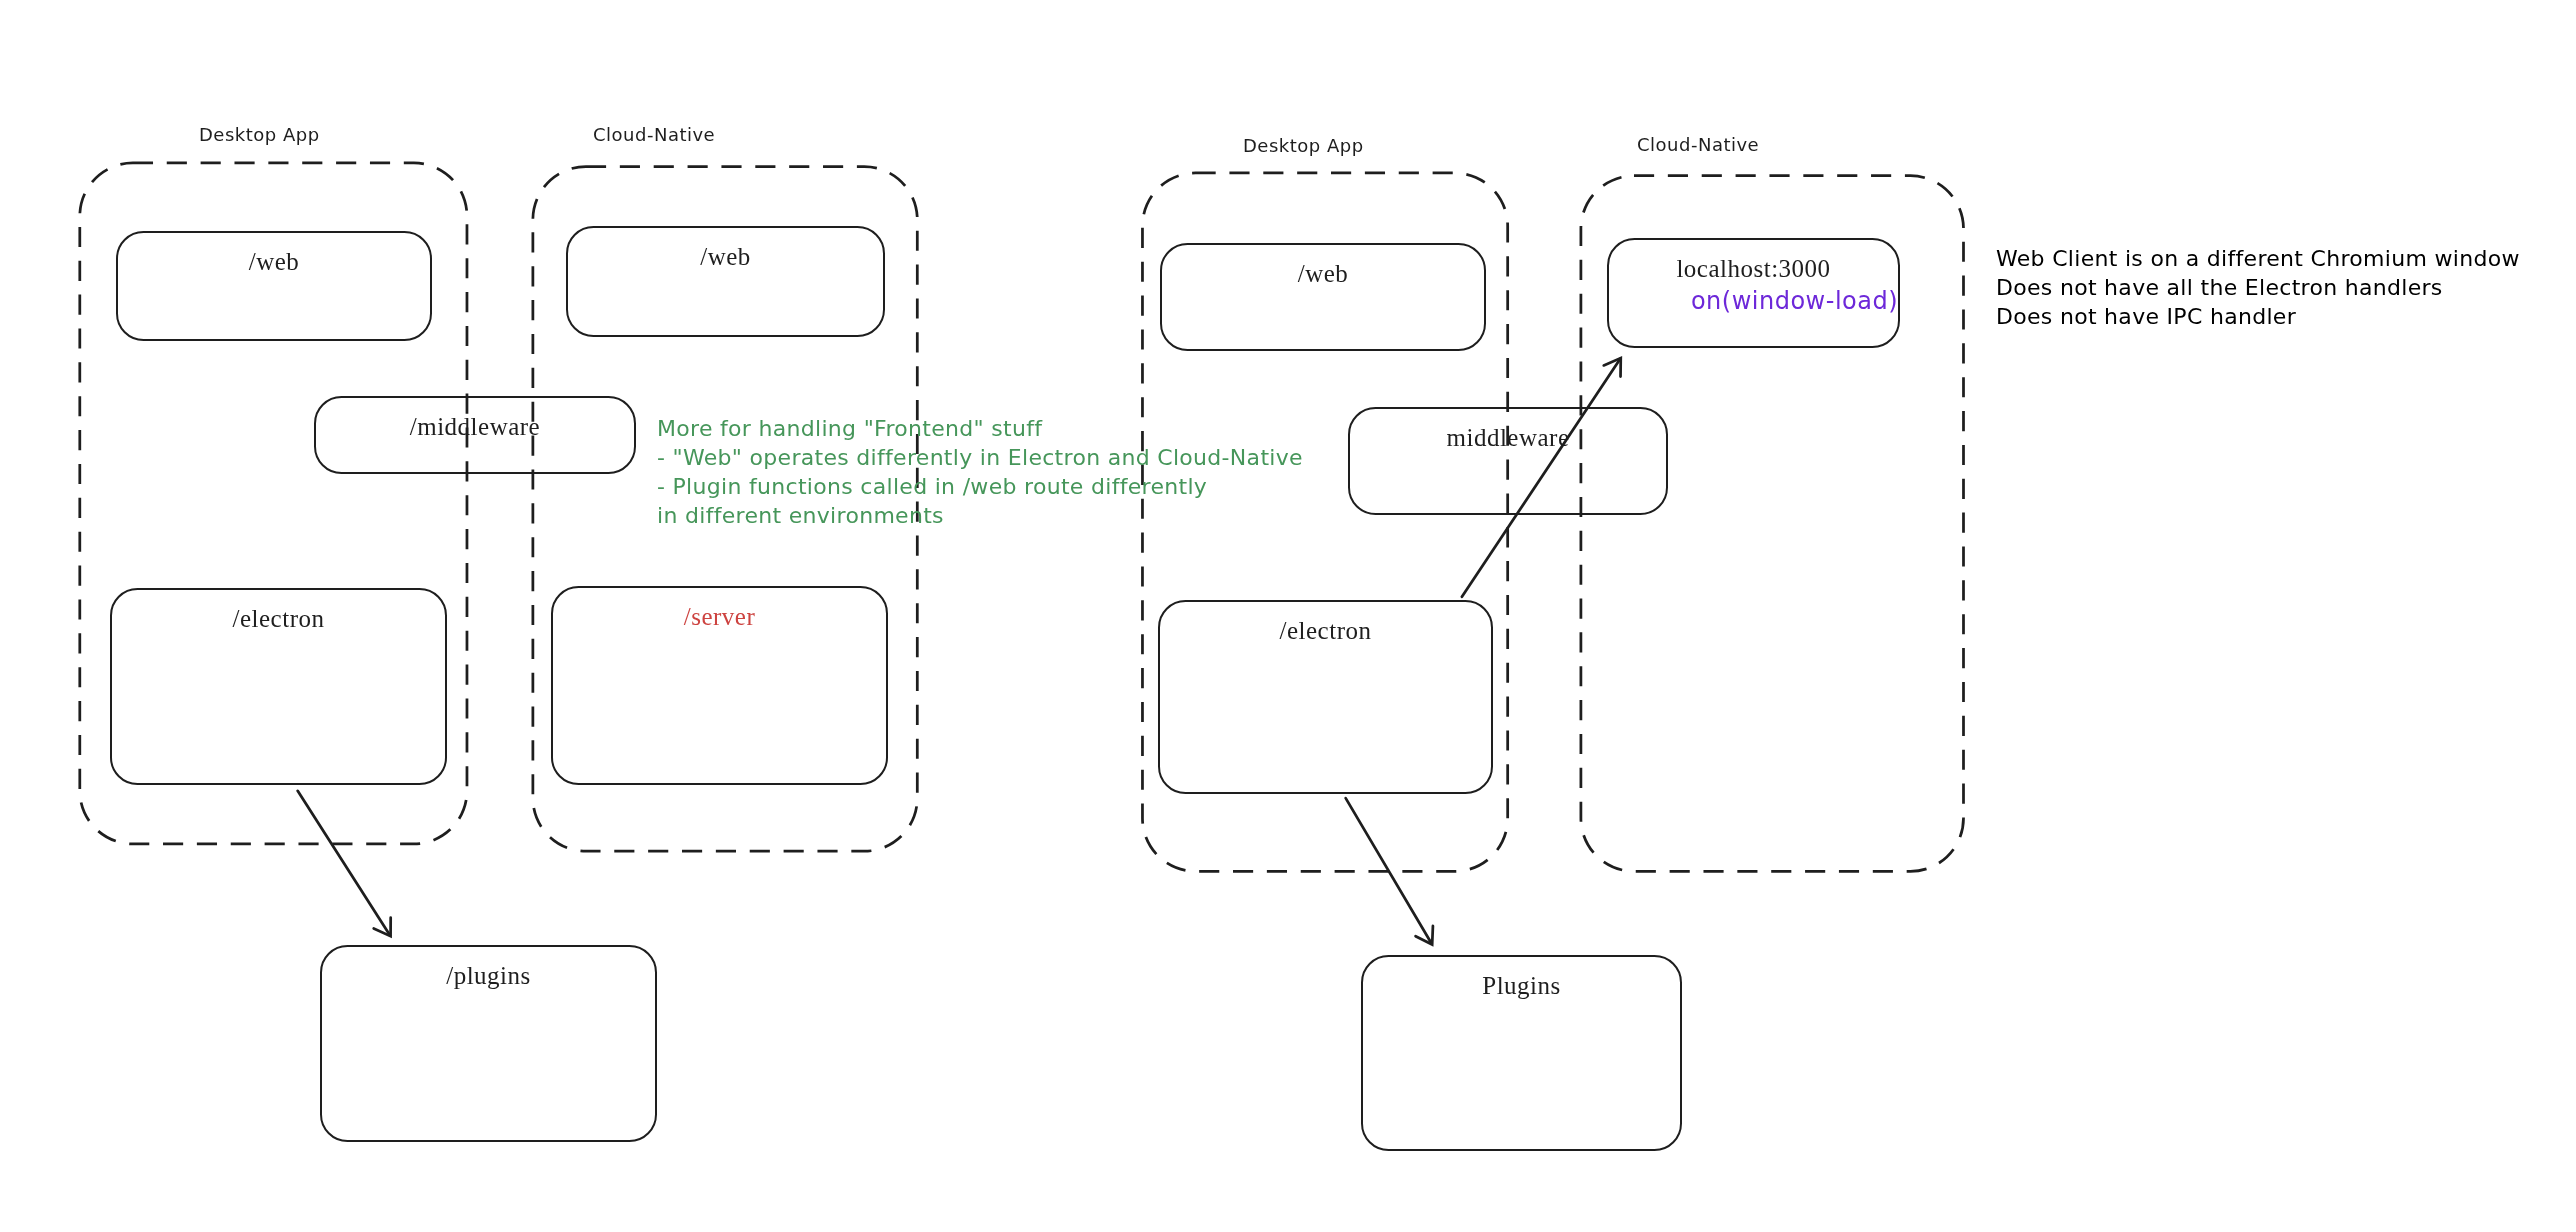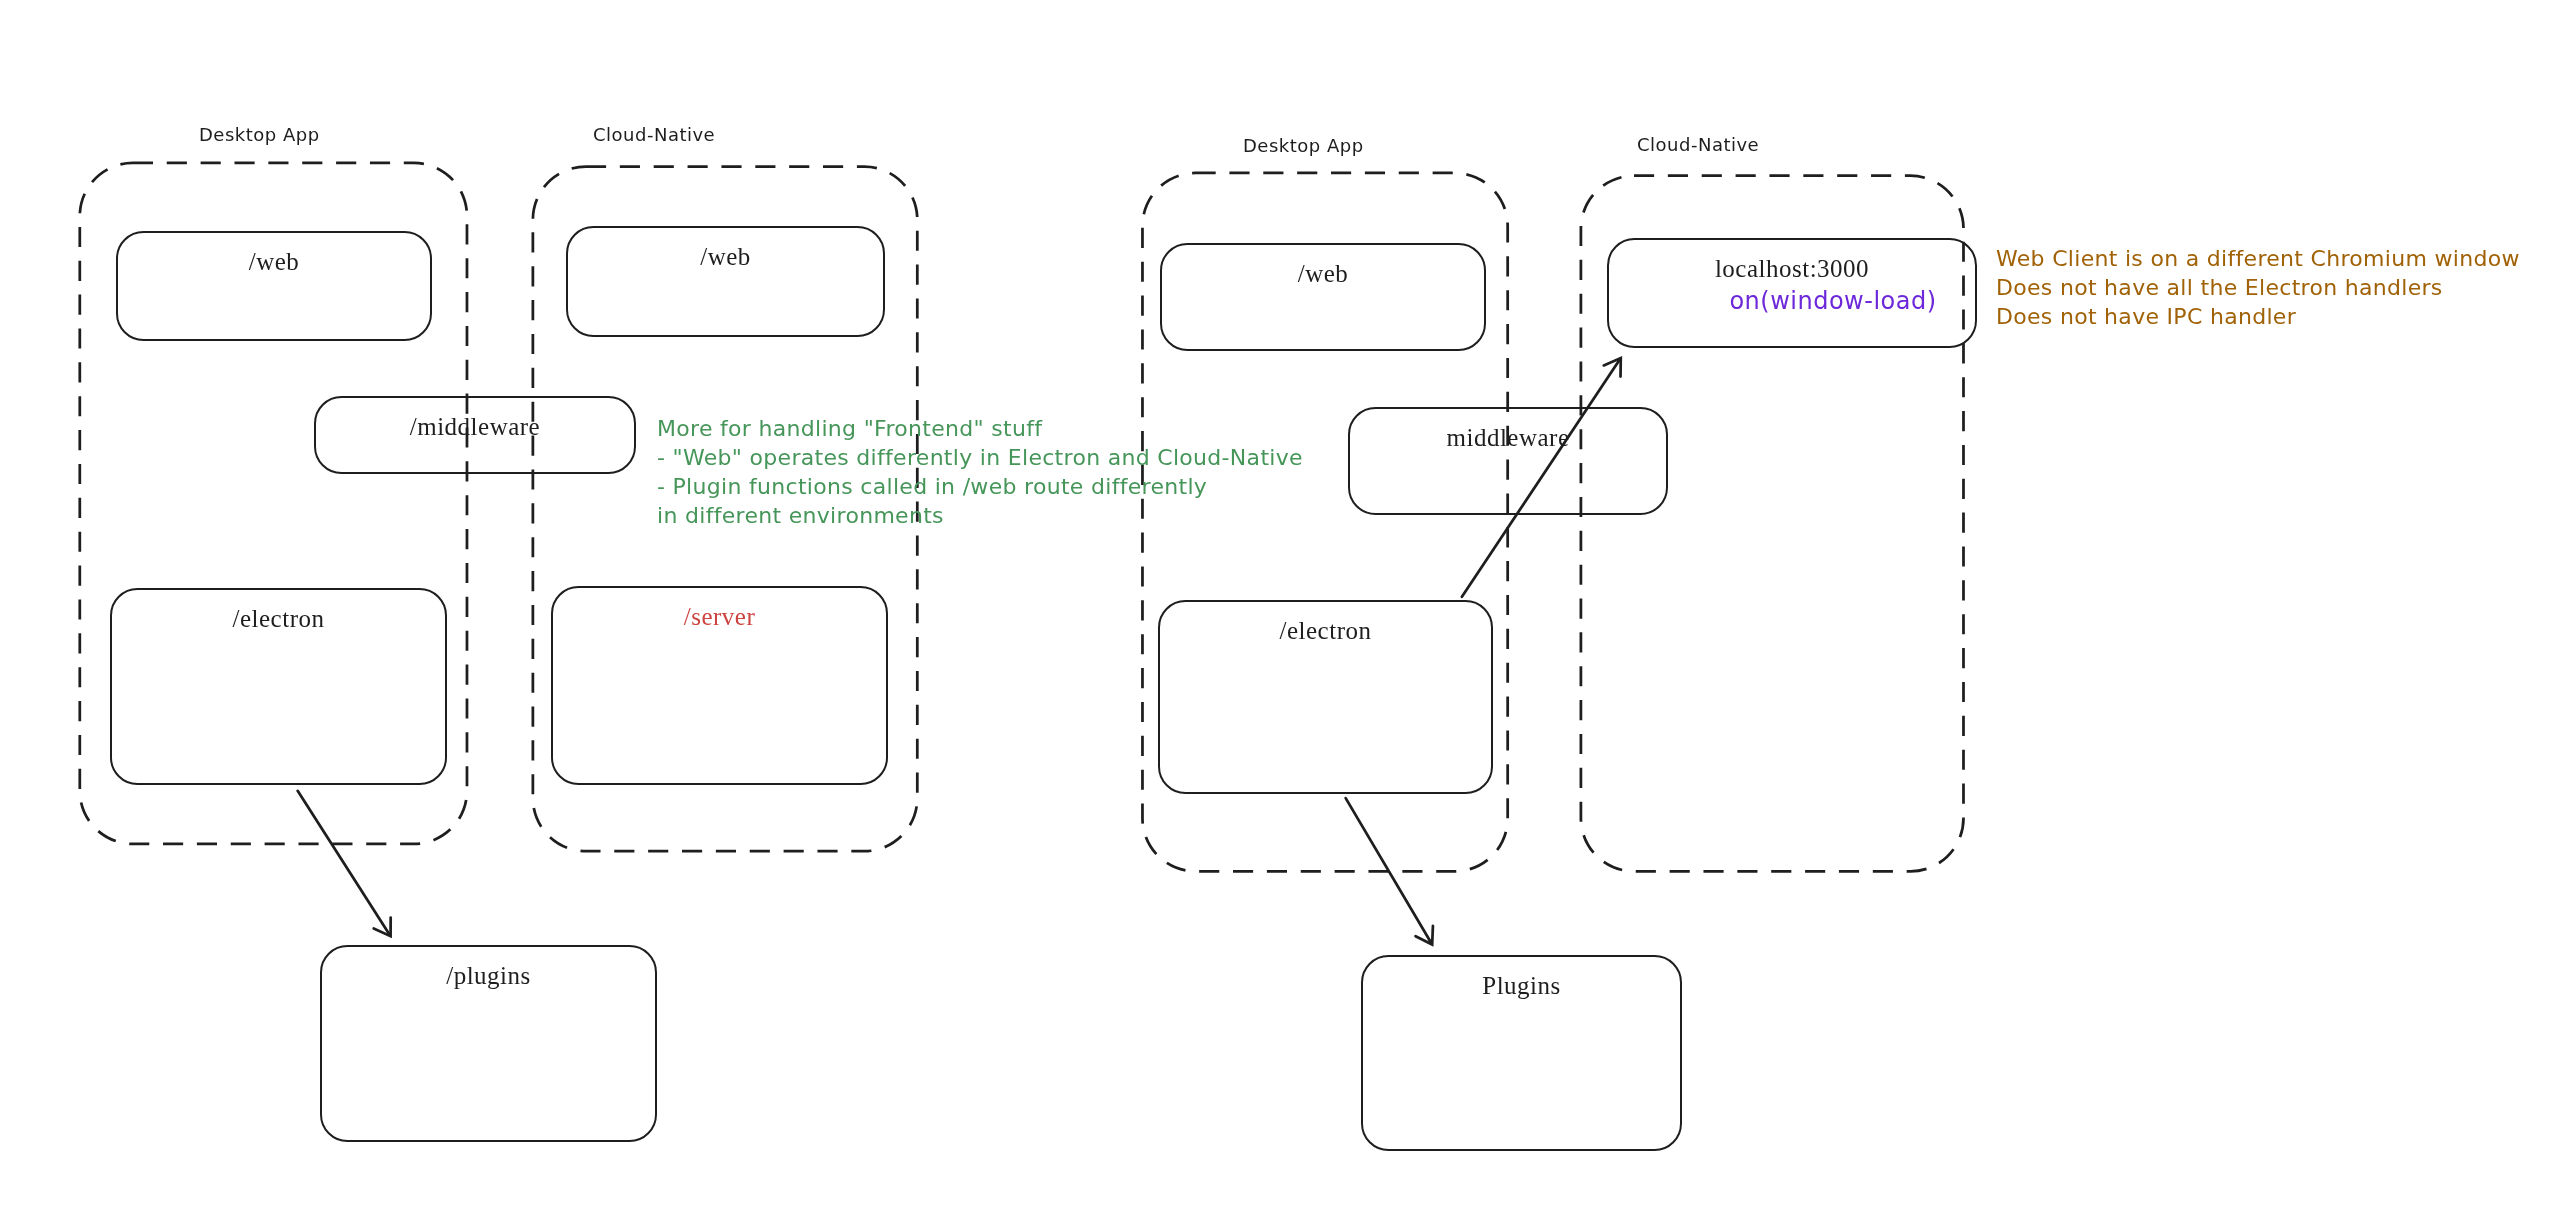--- a/index.html
+++ b/index.html
@@ -59,21 +59,21 @@
   }
   .note {
     position: absolute;
     z-index: 4;
     font-size: 22px;
     line-height: 29px;
     letter-spacing: 0.3px;
     white-space: nowrap;
   }
   .note.green { color: #46965a; }
-  .note.red   { color: #a16207; }
+  .note.red   { color: #000000; }
 </style>
 </head>
 <body>
 
 <div id="canvas">
 
   <svg id="strokes" width="2576" height="1232" viewBox="0 0 2814 1346">
     <defs>
       <marker id="arrowhead" markerUnits="userSpaceOnUse" viewBox="-22 -22 44 44" markerWidth="44" markerHeight="44" refX="-1" refY="0" orient="auto">
         <path d="M-17,-11 L0,0 L-17,11" fill="none" stroke="#1e1e1e" stroke-width="3" stroke-linecap="round"></path>
@@ -129,21 +129,21 @@
     <div class="note-line">in different environments</div>
   </div>
 
   <div class="group-title" style="left:1243px; top:135px">Desktop App</div>
   <div class="group-title" style="left:1637px; top:134px">Cloud-Native</div>
 
   <div class="node" style="left:1160px; top:243px; width:326px; height:108px">
     <span class="lbl">/web</span>
   </div>
 
-  <div class="node" style="left:1607px; top:238px; width:370px; height:110px">
+  <div class="node" style="left:1607px; top:238px; width:293px; height:110px">
     <span class="lbl">localhost:3000</span>
     <span class="sub-lbl">on(window-load)</span>
   </div>
 
   <div class="node" style="left:1348px; top:407px; width:320px; height:108px">
     <span class="lbl">middleware</span>
   </div>
 
   <div class="node" style="left:1158px; top:600px; width:335px; height:194px">
     <span class="lbl">/electron</span>

